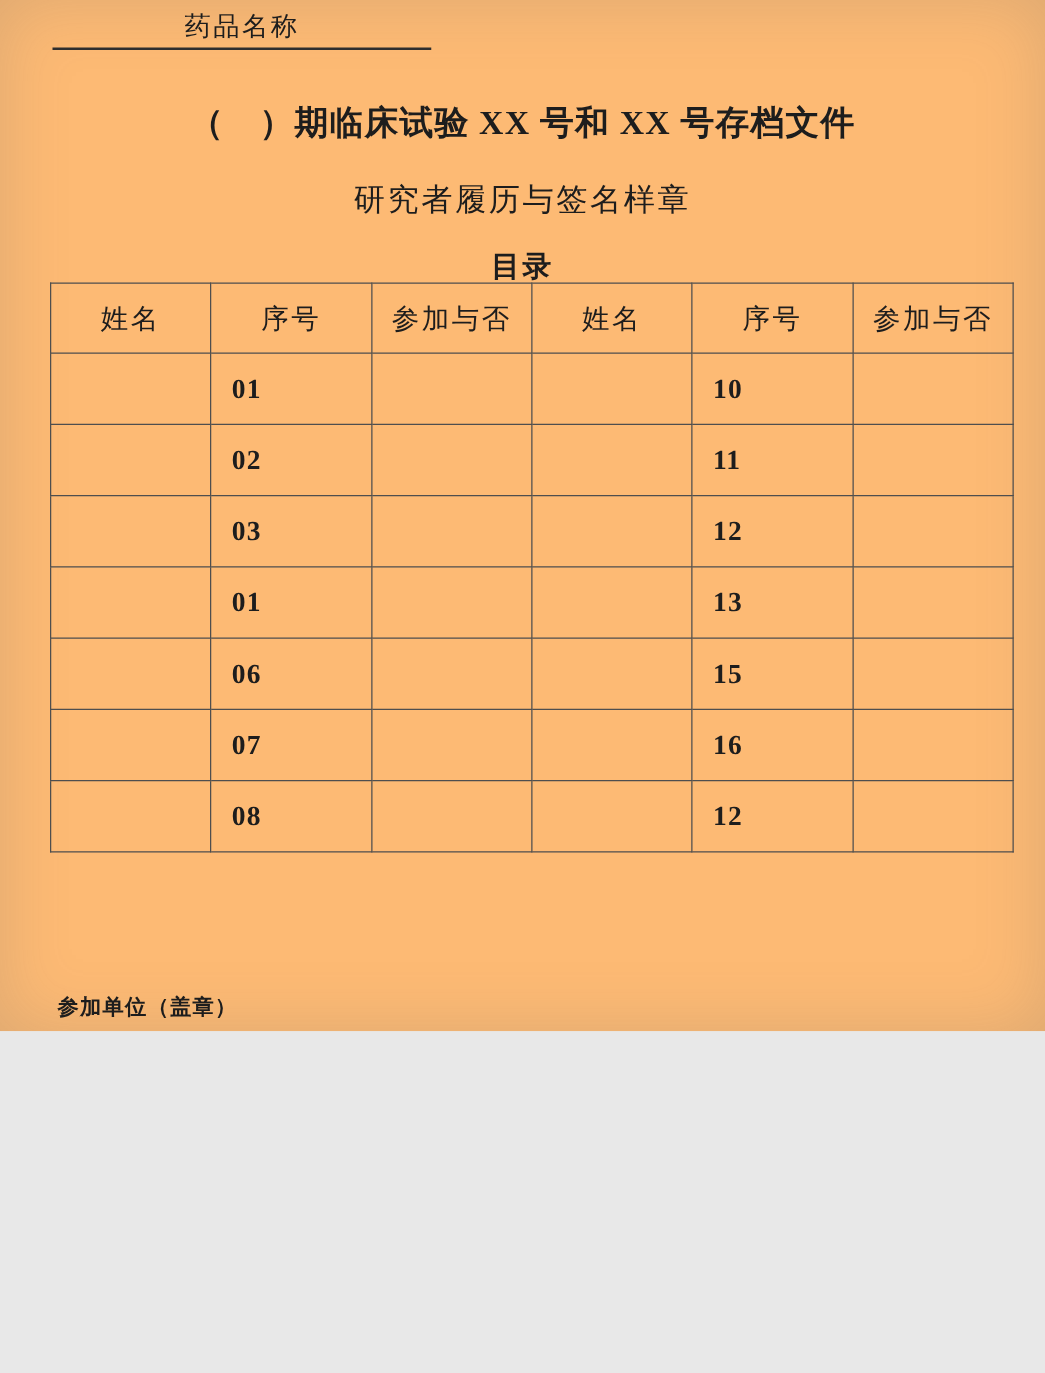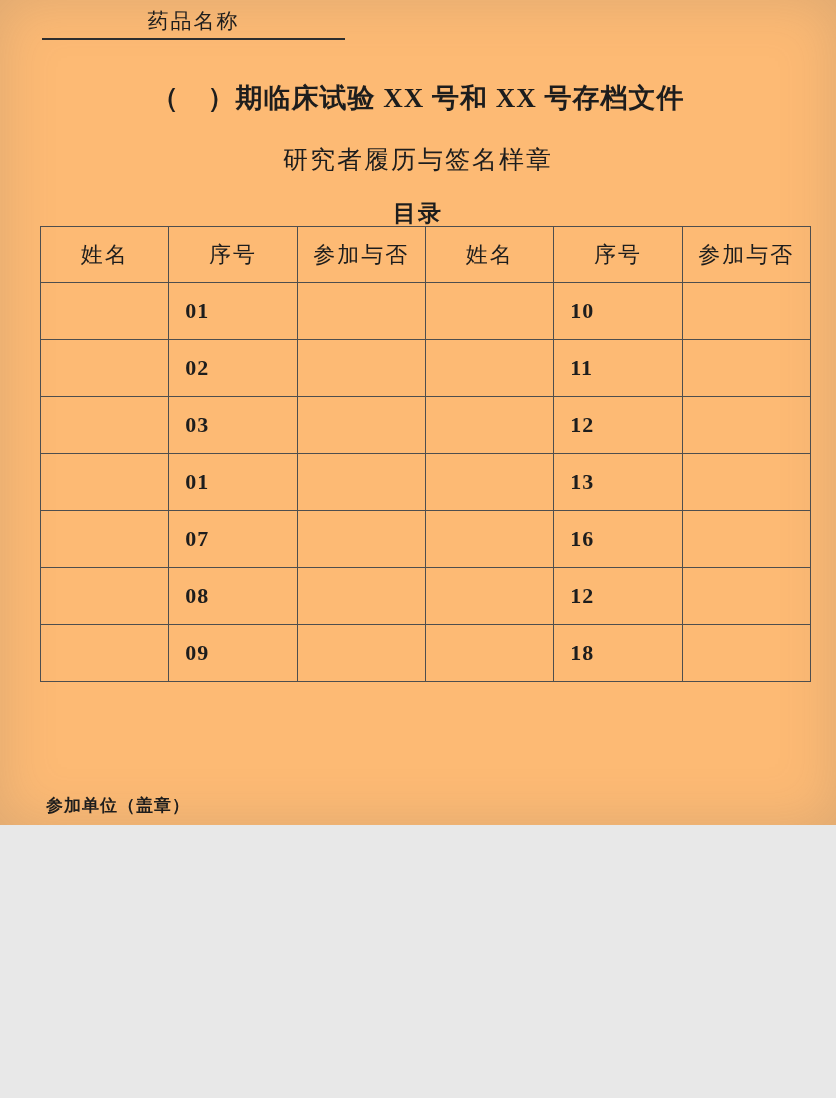--- a/index.html
+++ b/index.html
@@ -164,40 +164,40 @@
       <tr>
         <td></td>
         <td class="serial">01</td>
         <td></td>
         <td></td>
         <td class="serial">13</td>
         <td></td>
       </tr>
       <tr>
         <td></td>
+        <td class="serial">06</td>
+        <td></td>
+        <td></td>
+        <td class="serial">15</td>
+        <td></td>
+      </tr>
+      <tr>
+        <td></td>
         <td class="serial">07</td>
         <td></td>
         <td></td>
         <td class="serial">16</td>
         <td></td>
       </tr>
       <tr>
         <td></td>
         <td class="serial">08</td>
         <td></td>
         <td></td>
         <td class="serial">12</td>
-        <td></td>
-      </tr>
-      <tr>
-        <td></td>
-        <td class="serial">09</td>
-        <td></td>
-        <td></td>
-        <td class="serial">18</td>
         <td></td>
       </tr>
     </tbody>
   </table>
 
   <div class="unit-seal-label">参加单位（盖章）</div>
 
   <div class="date-line">
     <span>年</span>
     <span>月</span>

